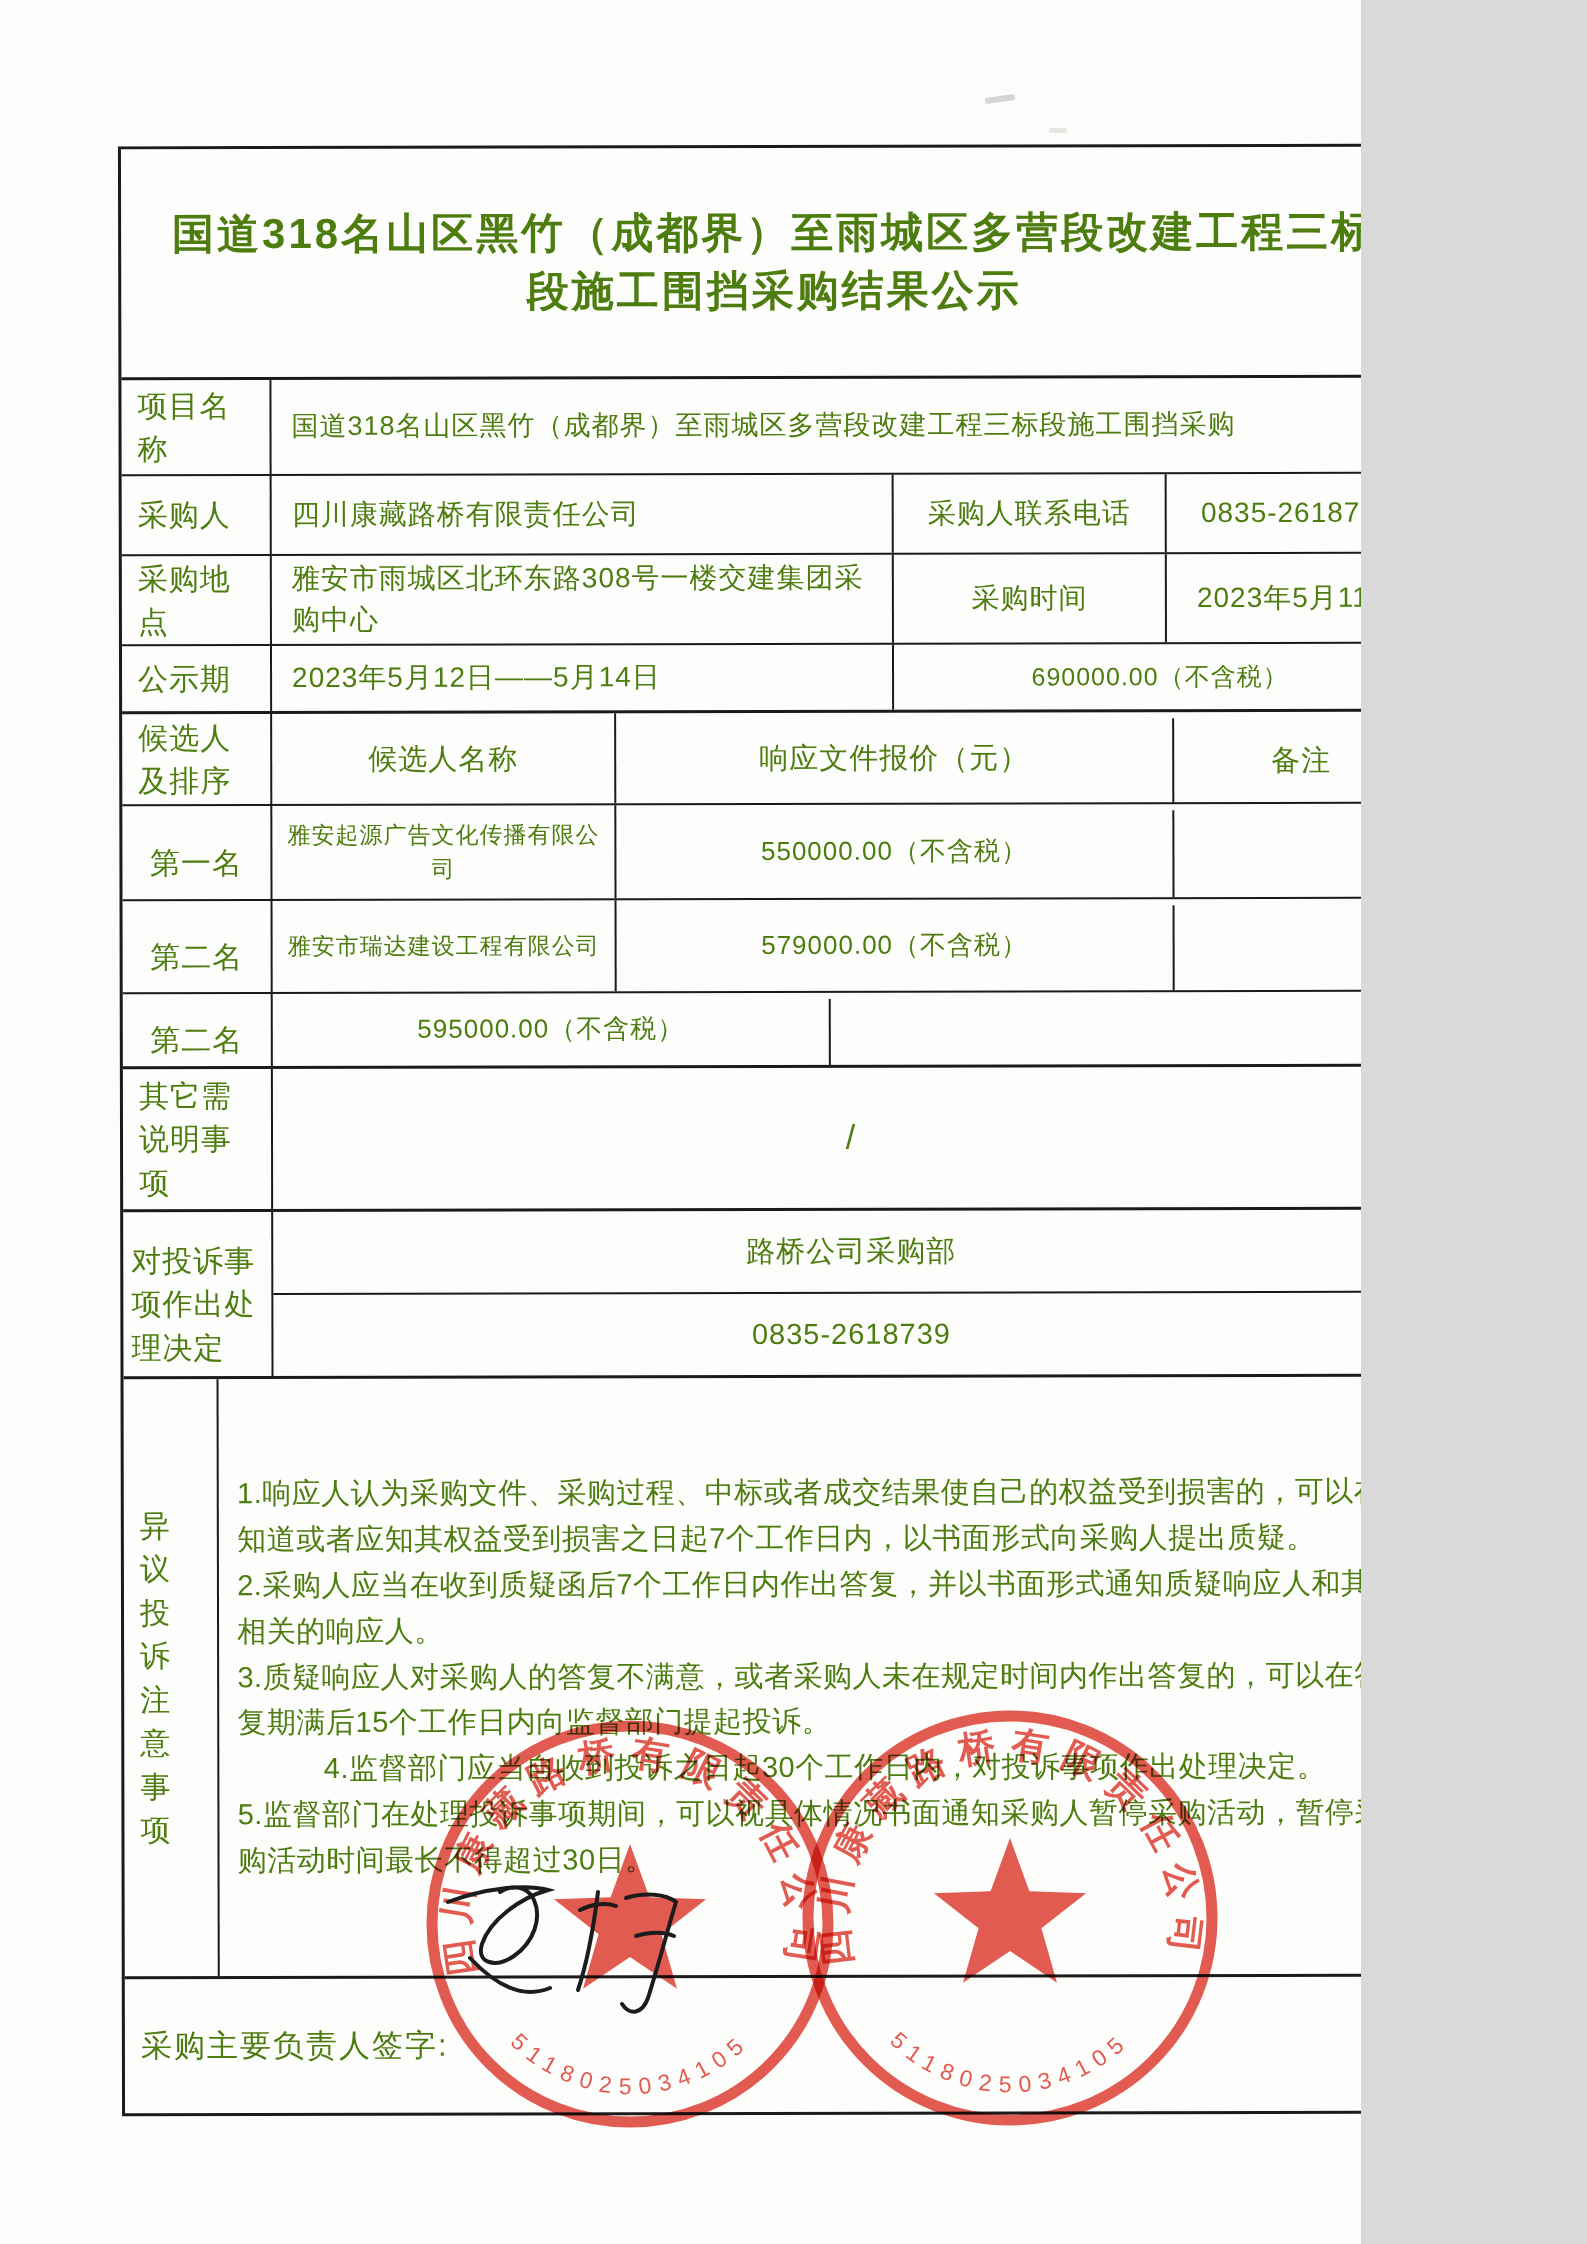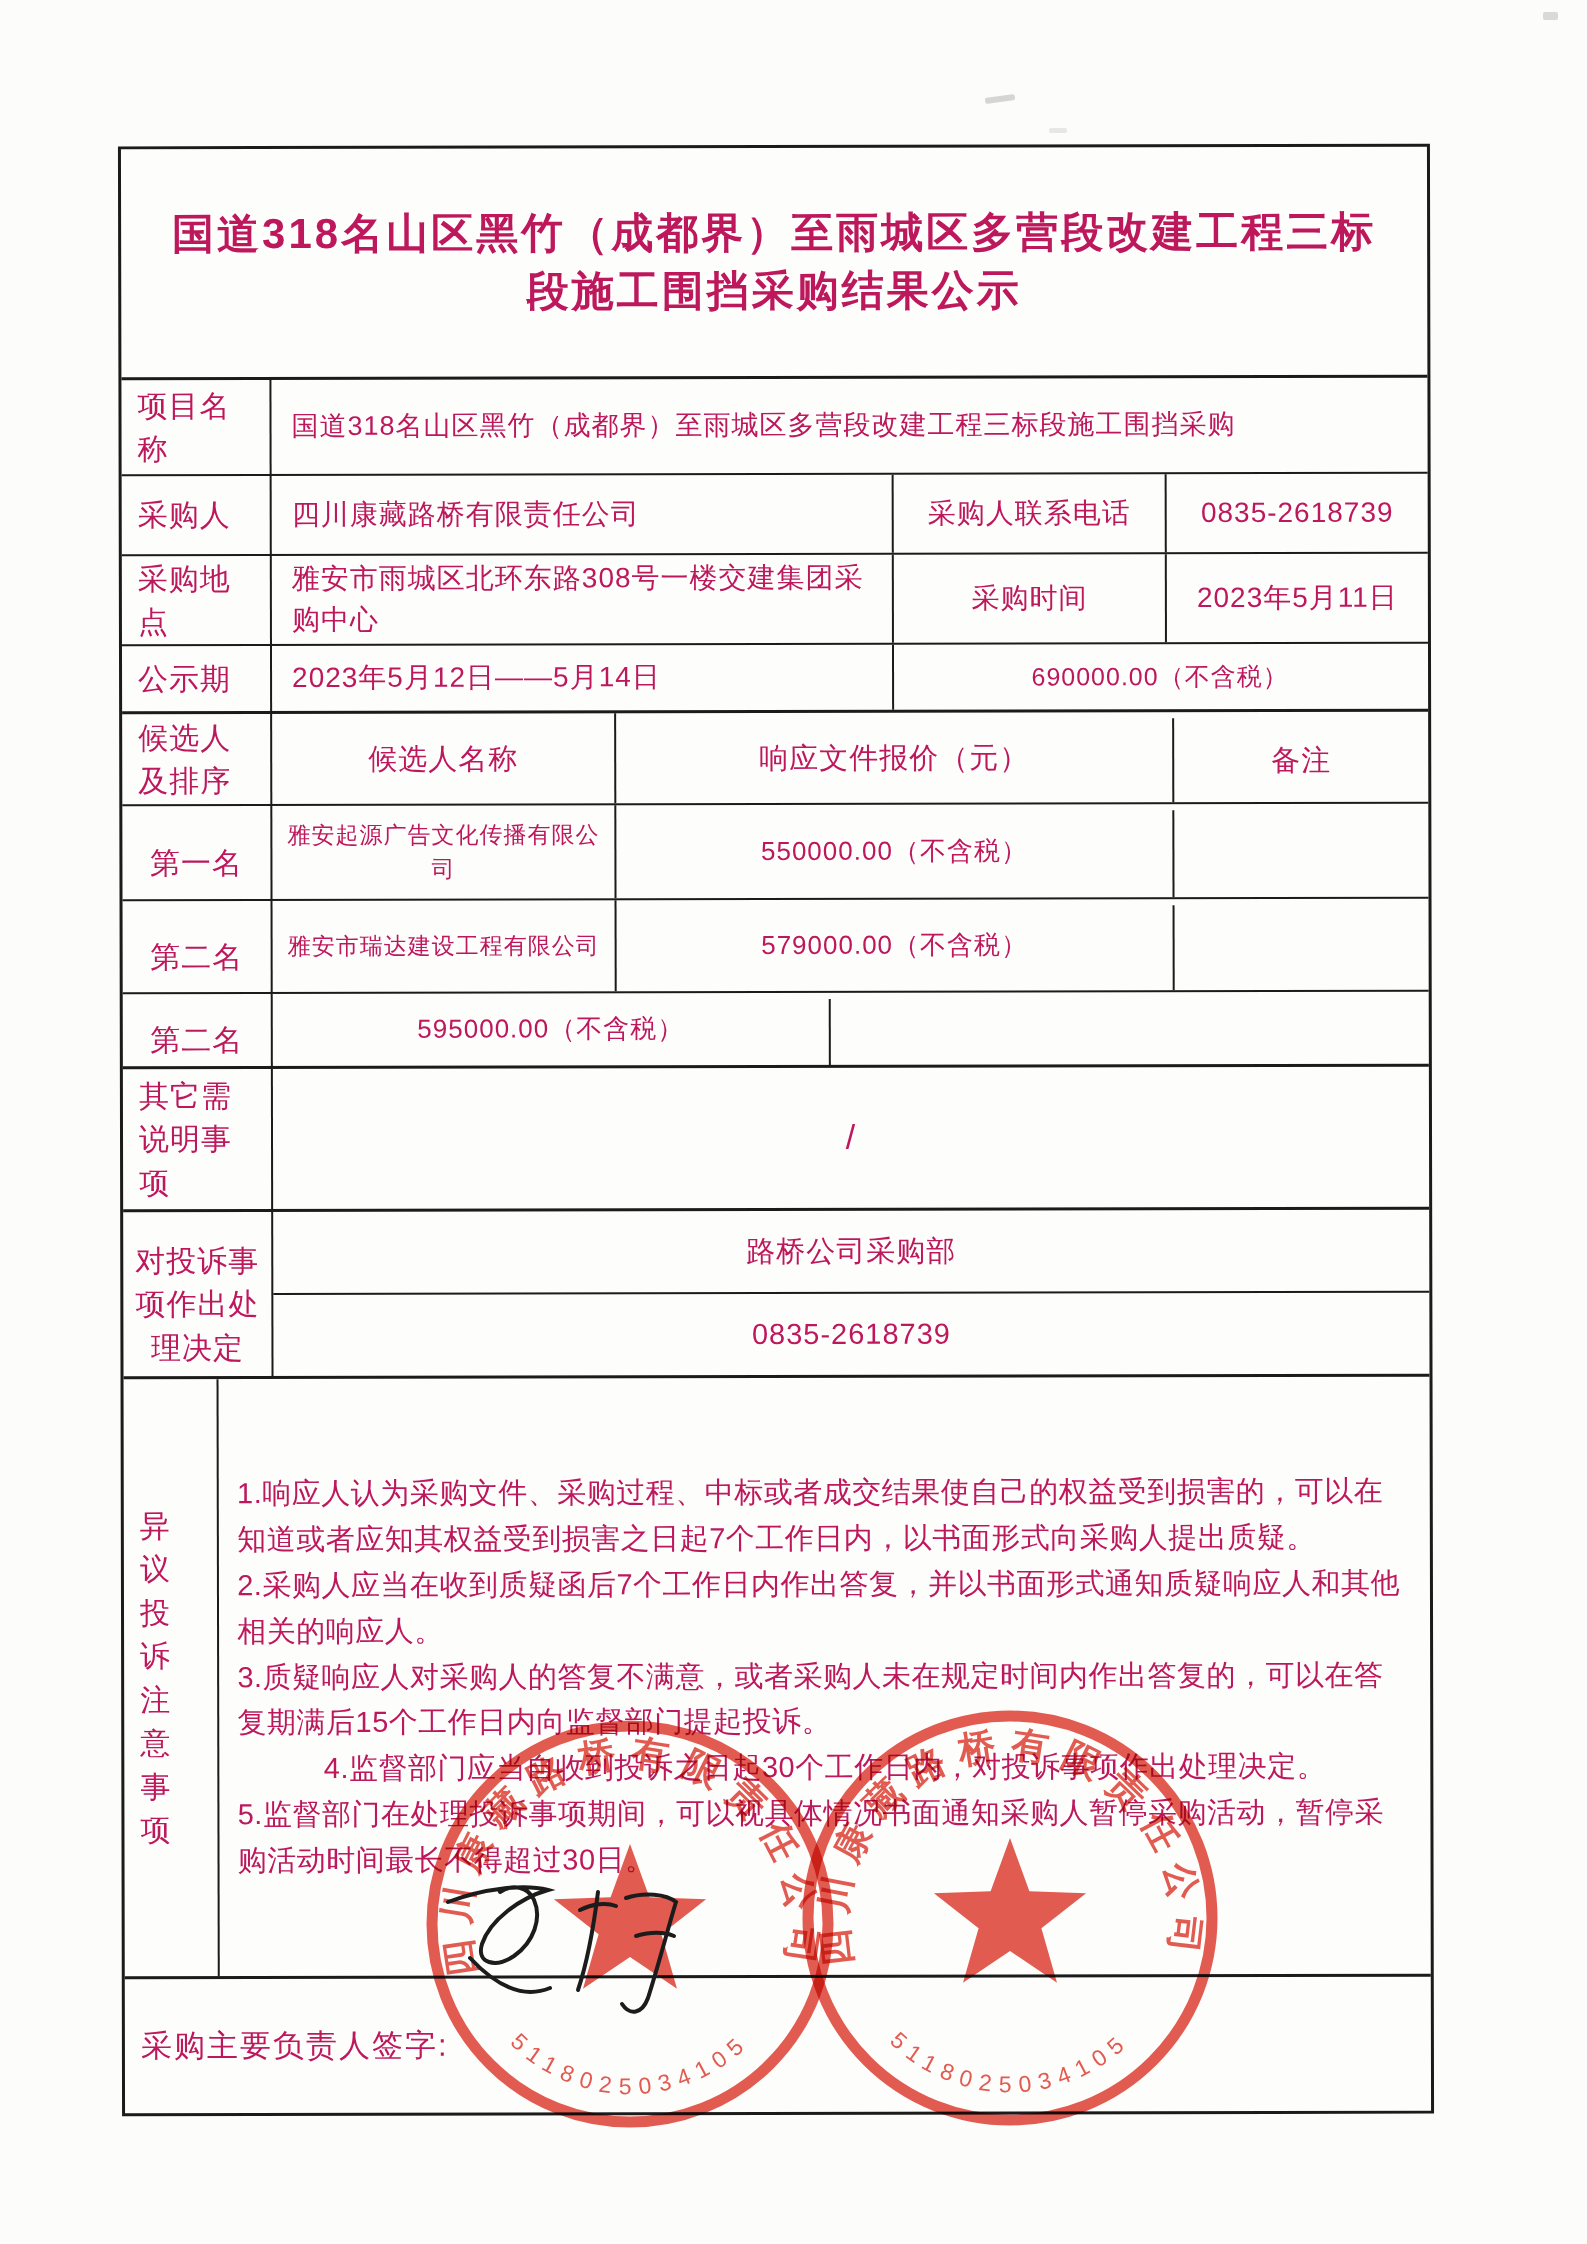--- a/index.html
+++ b/index.html
@@ -1,34 +1,34 @@
 <!DOCTYPE html>
 <html><head>
 <meta charset="utf-8">
 <style>
   html,body{margin:0;padding:0;background:#d9d9d9;}
   .page{
-    position:relative;width:1587px;height:2244px;background:#fcfcfa;
-    font-family:"Liberation Sans",sans-serif;color:#be185d;overflow:hidden;
+    position:relative;width:1361px;height:2244px;background:#fcfcfa;
+    font-family:"Liberation Sans",sans-serif;color:#4d7c0f;overflow:hidden;
   }
   .tbl{
     position:absolute;left:120px;top:145px;width:1312px;height:1970px;
     border:3px solid #1b1b1b;box-sizing:border-box;display:flex;flex-direction:column;
     transform:rotate(-0.12deg);background:#fdfdfc;
   }
   .row{display:flex;border-top:2px solid #1b1b1b;box-sizing:border-box;flex:0 0 auto;}
   .row.first{border-top:none;}
   .row.thick{border-top-width:3px;}
   .cell{
     box-sizing:border-box;border-left:2px solid #1b1b1b;display:flex;align-items:center;
     line-height:1.45;letter-spacing:1px;
   }
   .cell.nb{border-left:none;}
   .lab{width:148px;padding:4px 16px;font-size:30px;}
-  .lab.center{justify-content:center;text-align:center;padding:4px 8px;margin-top:20px;}
+  .lab.center{justify-content:center;padding:4px 8px;margin-top:20px;}
   .grow{flex:1 1 auto;}
   .c-mid{width:622px;padding:4px 20px;font-size:28px;}
   .c-sub{width:273px;justify-content:center;text-align:left;font-size:28px;padding:4px 8px;}
   .c-last{flex:1 1 auto;justify-content:center;text-align:center;font-size:28px;padding:4px 8px;}
   .cand-name{width:344px;padding:4px 12px;font-size:23px;justify-content:center;text-align:center;}
   .cand-quote{width:558px;justify-content:center;text-align:center;font-size:26px;}
   .cand-remark{flex:1 1 auto;margin-top:6px;}
   .titlebox{
     height:228px;display:flex;flex-direction:column;justify-content:center;align-items:center;
     font-size:42px;font-weight:bold;letter-spacing:3px;line-height:1.38;text-align:center;

